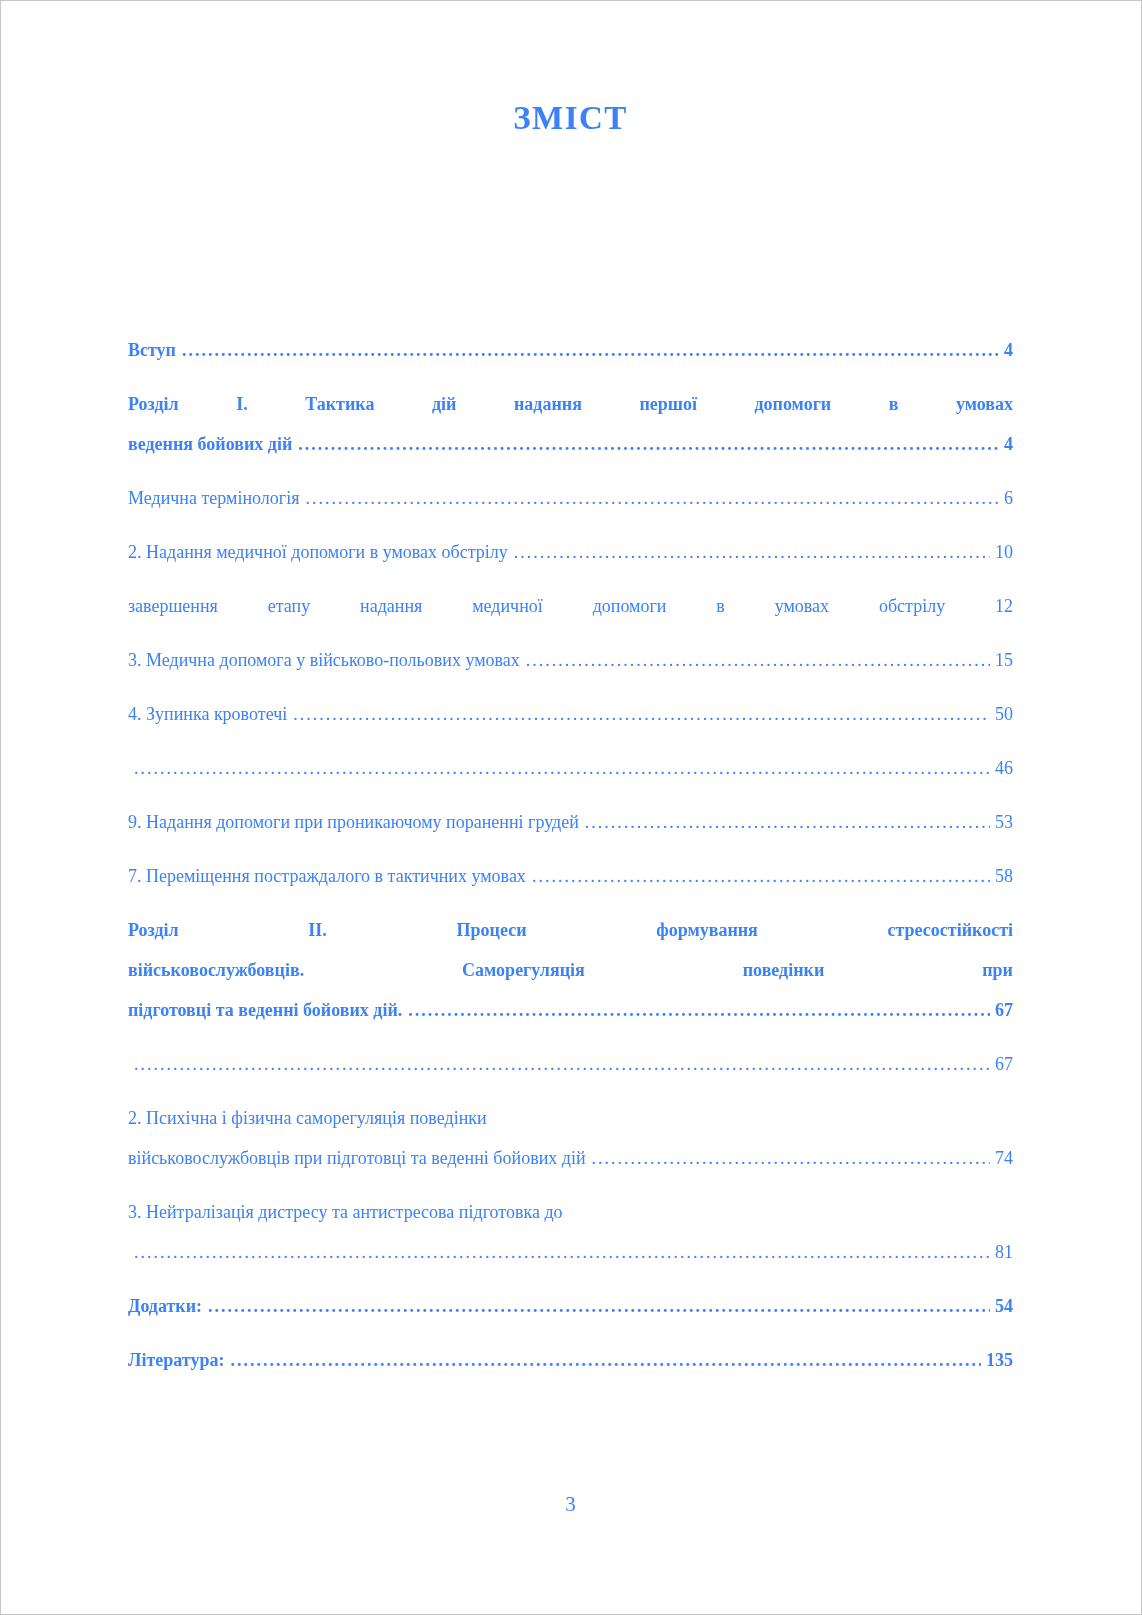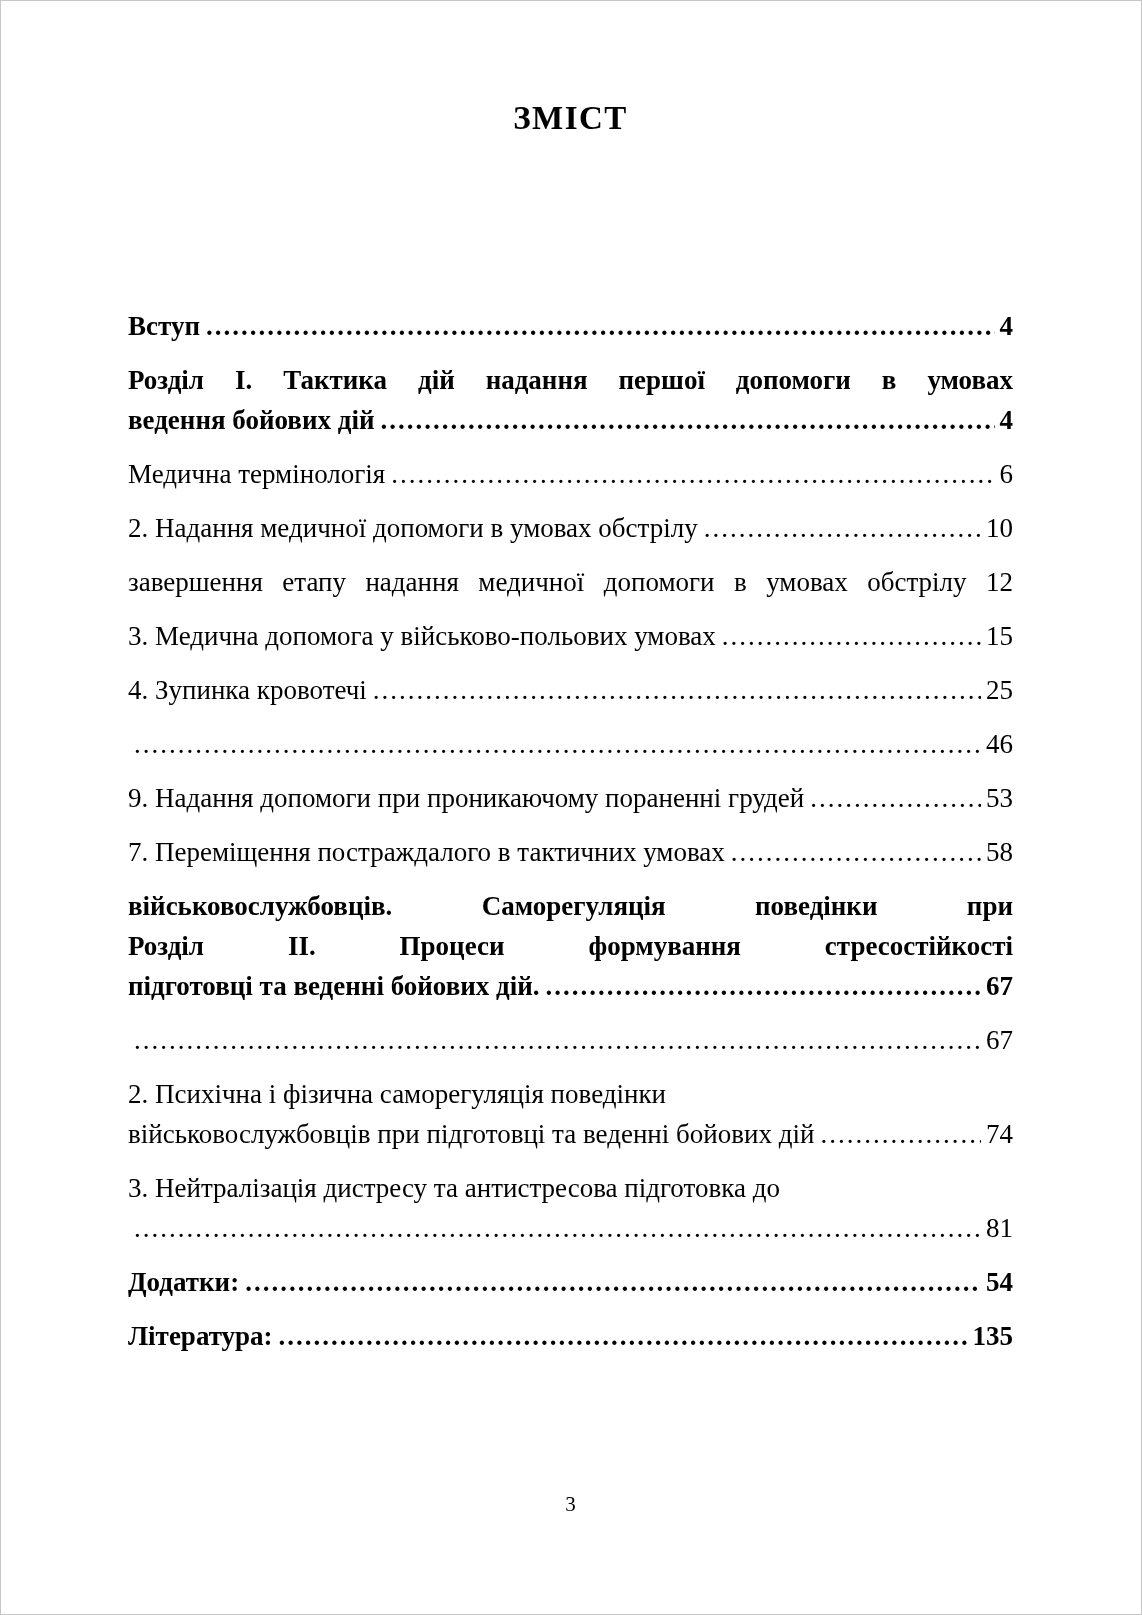--- a/index.html
+++ b/index.html
@@ -5,42 +5,42 @@
   html, body {
     margin: 0;
     padding: 0;
     background: #ffffff;
   }
   .page {
     position: relative;
     width: 1142px;
     height: 1615px;
     background: #ffffff;
-    color: #000000;
+    color: #3b82f6;
     font-family: "Liberation Serif", "DejaVu Serif", serif;
     box-shadow: inset 0 0 0 1px #c6c6c6;
     overflow: hidden;
   }
   .doc-title {
     position: absolute;
     top: 100px;
     left: 128px;
     width: 885px;
     text-align: center;
     font-size: 33px;
     font-weight: bold;
     letter-spacing: 1.5px;
     margin: 0;
   }
   .toc {
     position: absolute;
-    top: 306px;
+    top: 330px;
     left: 128px;
     width: 885px;
-    font-size: 27px;
+    font-size: 18px;
     line-height: 40px;
   }
   .toc-entry { margin-bottom: 14px; }
   .toc-entry.bold { font-weight: bold; }
   .toc-line { width: 100%; }
   .toc-line.justify {
     text-align: justify;
     text-align-last: justify;
     -moz-text-align-last: justify;
   }
@@ -113,21 +113,21 @@
         <div class="toc-last">
           <span class="toc-text">3. Медична допомога у військово-польових умовах</span>
           <span class="toc-leader"></span>
           <span class="toc-page">15</span>
         </div>
       </div>
       <div class="toc-entry">
         <div class="toc-last">
           <span class="toc-text">4. Зупинка кровотечі</span>
           <span class="toc-leader"></span>
-          <span class="toc-page">25</span>
+          <span class="toc-page">50</span>
         </div>
       </div>
       <div class="toc-entry">
         <div class="toc-last">
           <span class="toc-leader"></span>
           <span class="toc-page">46</span>
         </div>
       </div>
       <div class="toc-entry">
         <div class="toc-last">
@@ -137,22 +137,22 @@
         </div>
       </div>
       <div class="toc-entry">
         <div class="toc-last">
           <span class="toc-text">7. Переміщення постраждалого в тактичних умовах</span>
           <span class="toc-leader"></span>
           <span class="toc-page">58</span>
         </div>
       </div>
       <div class="toc-entry bold">
+        <div class="toc-line justify">Розділ II. Процеси формування стресостійкості</div>
         <div class="toc-line justify">військовослужбовців. Саморегуляція поведінки при</div>
-        <div class="toc-line justify">Розділ II. Процеси формування стресостійкості</div>
         <div class="toc-last">
           <span class="toc-text">підготовці та веденні бойових дій.</span>
           <span class="toc-leader"></span>
           <span class="toc-page">67</span>
         </div>
       </div>
       <div class="toc-entry">
         <div class="toc-last">
           <span class="toc-leader"></span>
           <span class="toc-page">67</span>

